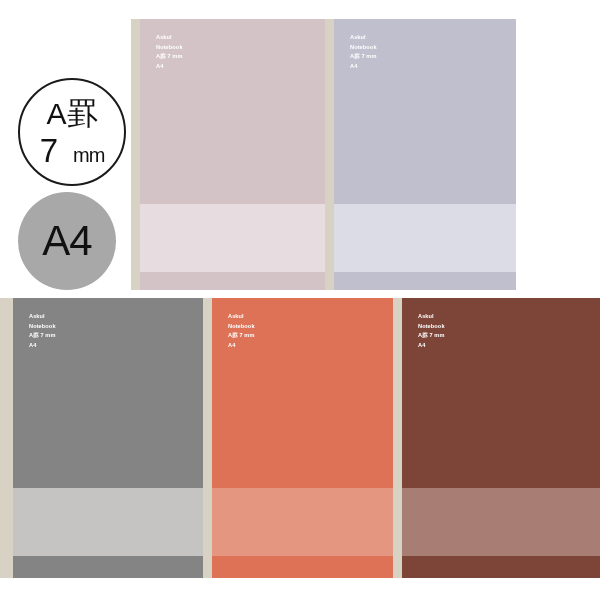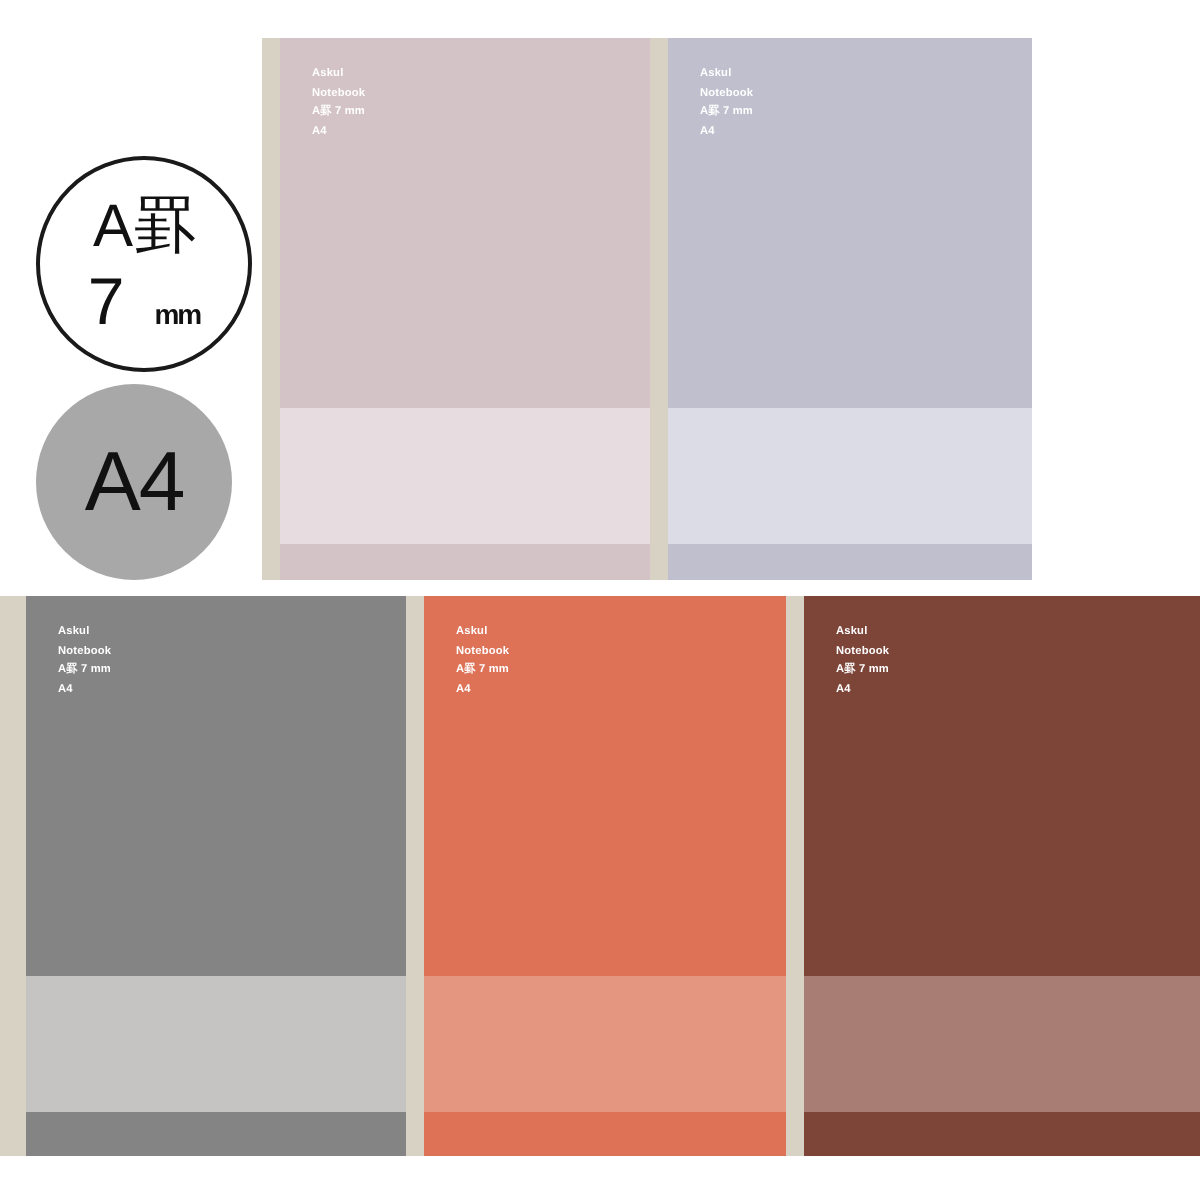--- a/index.html
+++ b/index.html
@@ -57,22 +57,22 @@
     display: flex;
     align-items: baseline;
     justify-content: center;
     margin-top: 5px;
   }
   .ruling-7 {
     font-size: 33px;
     font-weight: 400;
   }
   .ruling-mm {
-    font-size: 14px;
-    font-weight: 700;
+    font-size: 20px;
+    font-weight: 400;
     margin-left: 15px;
     letter-spacing: -1px;
   }
   #badge-size {
     left: 18px;
     top: 192px;
     width: 98px;
     height: 98px;
     background: #a8a8a8;
     border: none;

